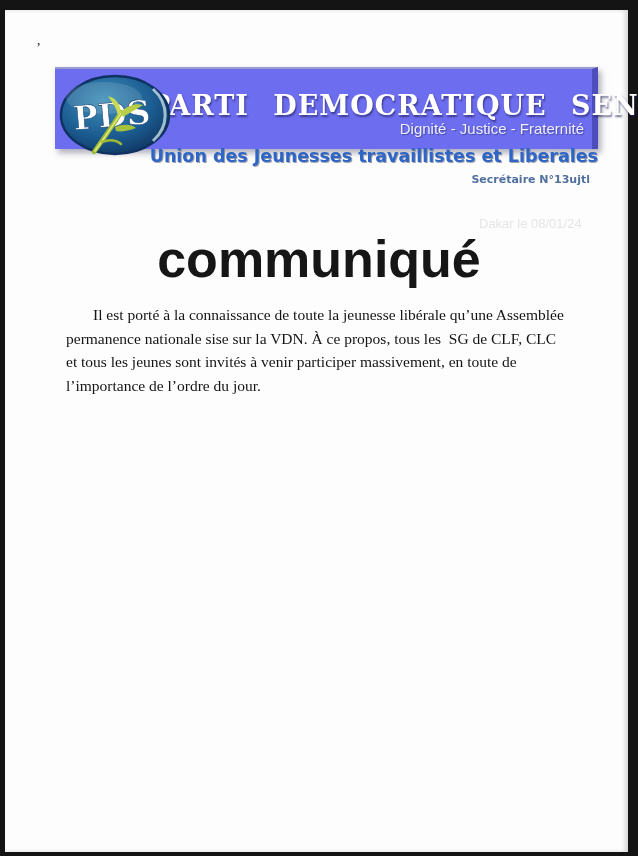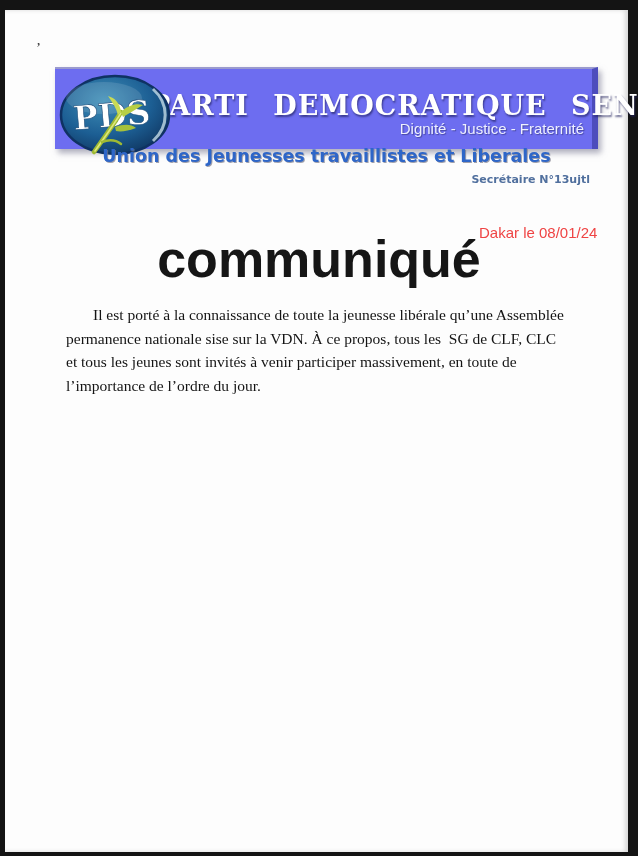--- a/index.html
+++ b/index.html
@@ -15,27 +15,27 @@
           background:#6d6df0;border-top:2px solid #9a9ace;border-right:6px solid #4d4dbc;
           box-shadow:3px 4px 6px rgba(120,120,145,0.6);}
   .party-name{position:absolute;left:95px;top:21px;white-space:nowrap;
           font-family:"DejaVu Serif",serif;font-weight:bold;font-size:27px;
           letter-spacing:1px;word-spacing:14px;color:#ffffff;
           text-shadow:1px 2px 2px rgba(30,30,90,0.65);}
   .motto{position:absolute;right:8px;top:51px;white-space:nowrap;
           font-size:15px;color:#eef0ff;text-shadow:1px 1px 1px rgba(40,40,100,0.55);}
   .logo{position:absolute;left:58px;top:74px;width:115px;height:86px;}
 
-  .org-name{position:absolute;left:55px;top:146px;width:543px;text-align:center;
+  .org-name{position:absolute;left:55px;top:146px;width:543px;text-align:right;
           font-family:"DejaVu Sans",sans-serif;font-weight:bold;font-size:17.5px;
           color:#2e66c8;text-shadow:1px 1px 0 rgba(120,120,135,0.7);white-space:nowrap;}
   .ref-number{position:absolute;right:48px;top:173px;
           font-family:"DejaVu Sans",sans-serif;font-weight:bold;font-size:11px;
           color:#51709e;white-space:nowrap;}
-  .dateline{position:absolute;left:479px;top:224px;font-size:15px;color:#ef4444;
+  .dateline{position:absolute;left:479px;top:216px;font-size:13px;color:#e5e5e5;
           white-space:nowrap;}
 
   .doc-title{position:absolute;left:0;top:229px;width:638px;text-align:center;
           font-weight:bold;font-size:52px;color:#161616;letter-spacing:0;}
 
   .body-text{position:absolute;left:38px;top:303px;width:580px;
           font-family:"Liberation Serif",serif;font-size:15.5px;line-height:23.5px;
           color:#141414;margin-left:28px;}
   .body-line{white-space:pre;}
   .body-line.first{text-indent:27px;}

